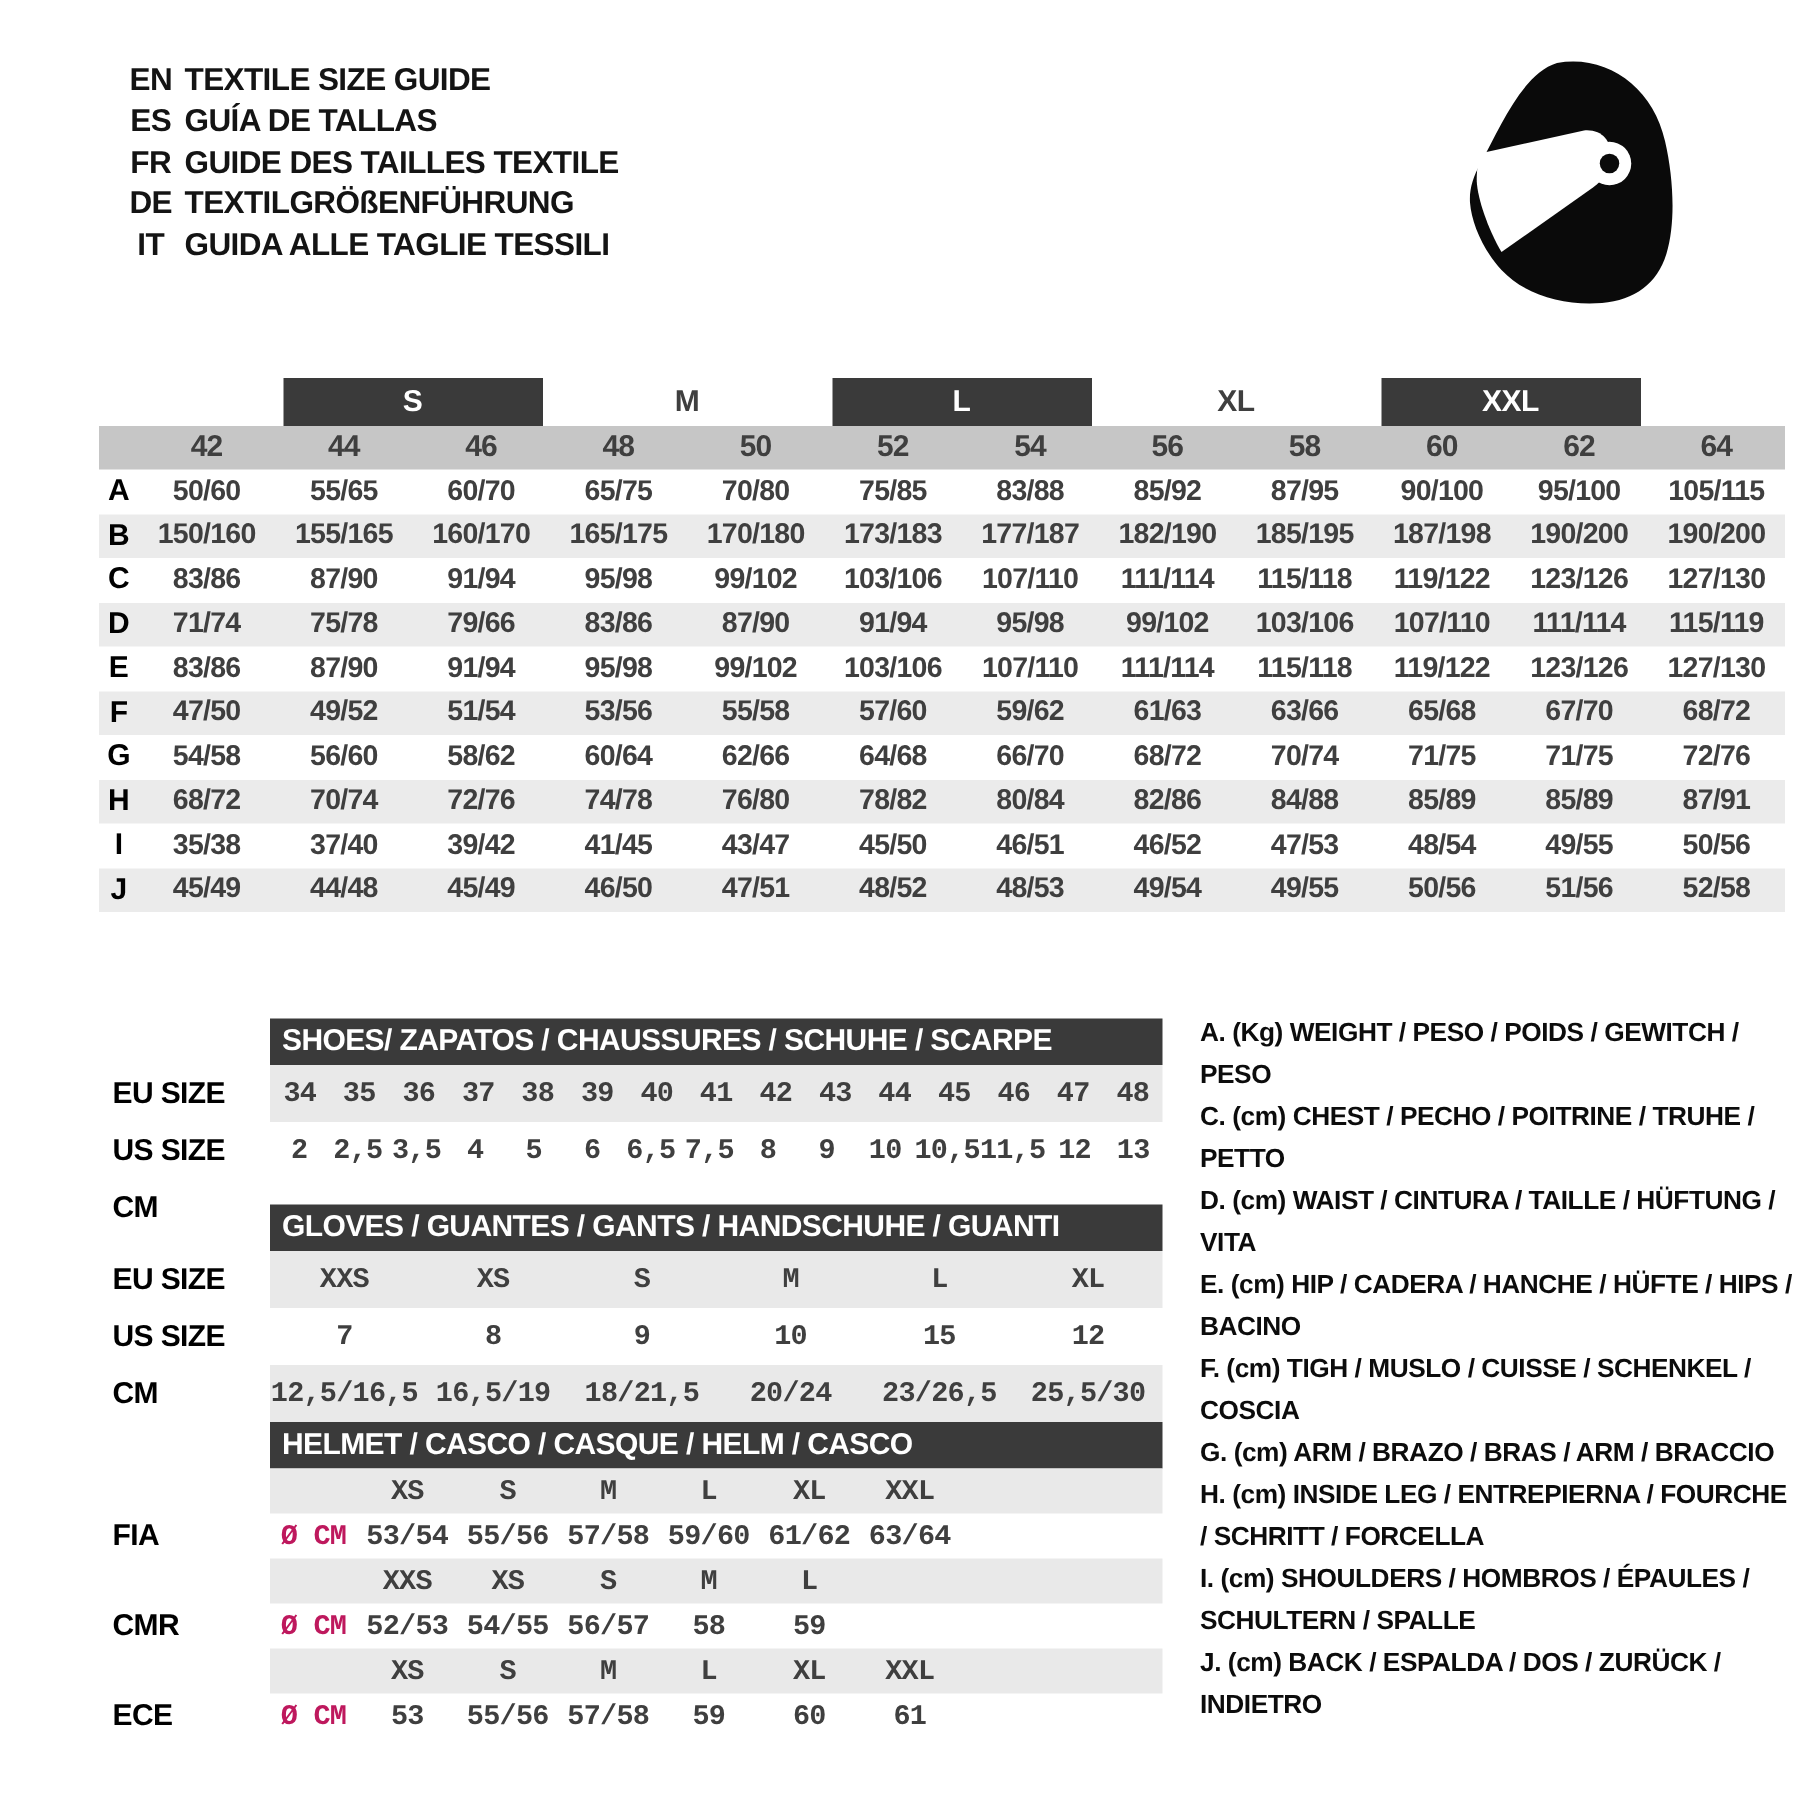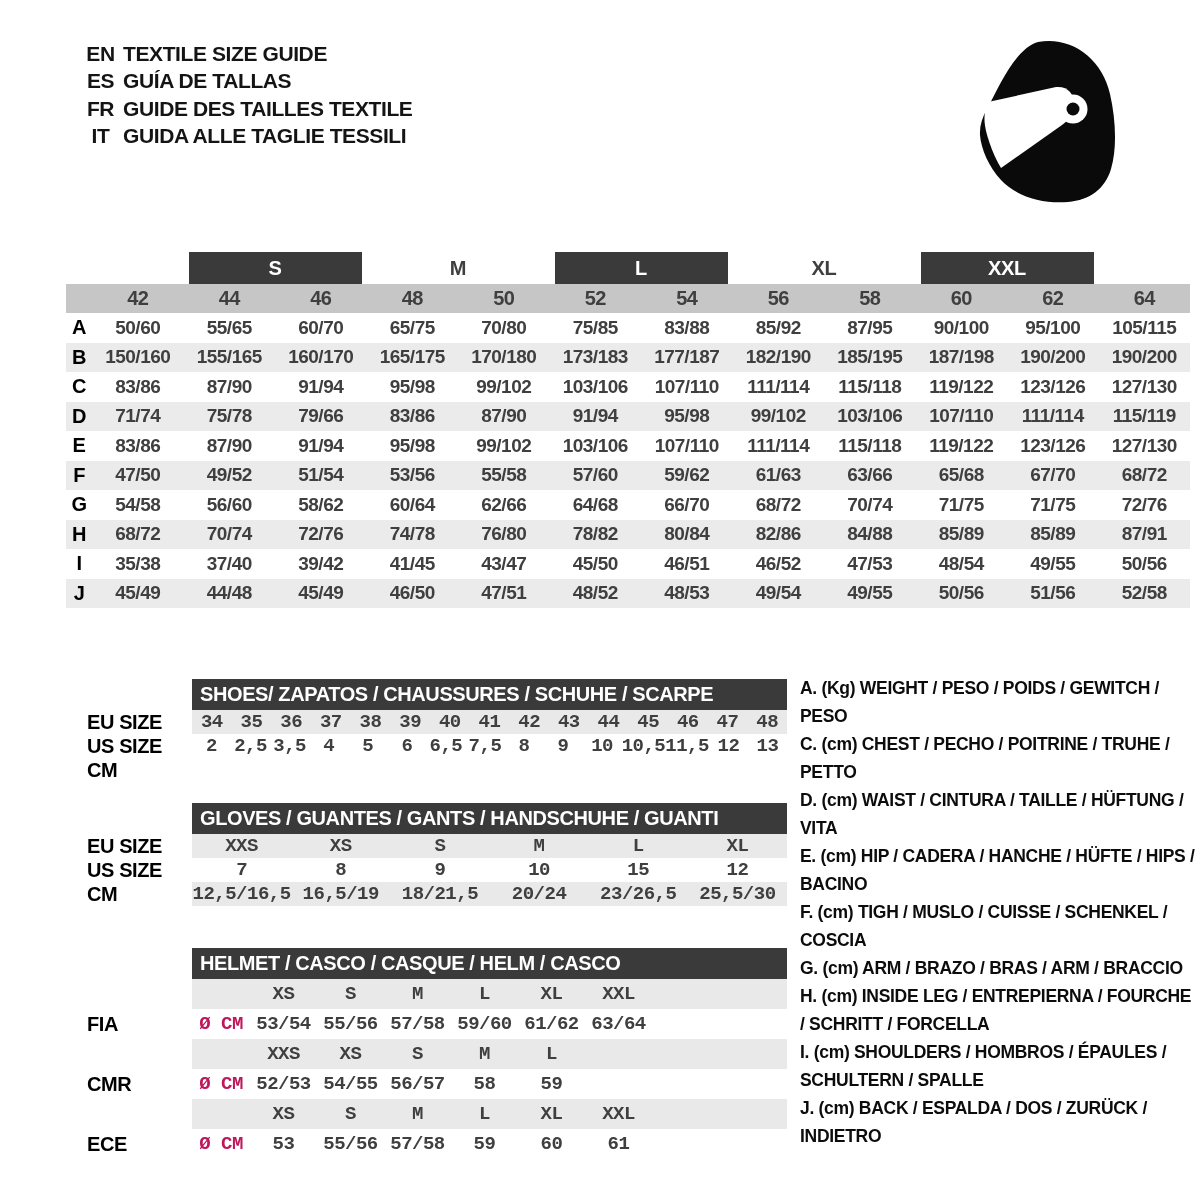--- a/index.html
+++ b/index.html
@@ -24,30 +24,30 @@
   .mgrid { display:grid; grid-template-columns:26px repeat(12, 1fr); align-items:center; text-align:center; }
   .group-row { height:32px; }
   .gbox { background:#3a3a3a; color:#ffffff; font-size:20px; height:32px; line-height:32px; margin:0 5px; letter-spacing:-0.3px; }
   .glabel { color:#3f3f3f; font-size:20px; letter-spacing:-0.3px; }
   .num-row { height:29px; background:#c6c6c6; color:#3f3f3f; font-size:20px; letter-spacing:-0.5px; }
   .mrow { height:29.5px; color:#3f3f3f; font-size:19px; letter-spacing:-0.5px; }
   .mrow.stripe { background:#ebebeb; }
   .rlabel { color:#000000; font-size:20px; }
 
   
-  .sub { position:absolute; left:75px; width:702px;margin-left:12px; }
+  .sub { position:absolute; left:75px; width:702px; }
   #shoesSection  { top:679px; }
   #glovesSection { top:803px; }
   #helmetSection { top:948px; }
   .bar {
     margin-left:105px; width:595px; height:31px; box-sizing:border-box;
     background:#3a3a3a; color:#ffffff; font-size:20px; letter-spacing:-0.4px;
     display:flex; align-items:center; padding-left:8px;
   }
-  .srow { display:flex; align-items:center; height:24px; }
+  .srow { display:flex; align-items:center; height:38px; }
   .hrow { height:30px; }
   .slabel { width:105px; font-size:20px; color:#000000; letter-spacing:-0.4px; }
   .vals { width:595px; height:100%; display:grid; align-items:center; text-align:center; color:#3f3f3f; font-size:19px; letter-spacing:-0.5px;font-family:Liberation Mono, monospace; }
   .vals.gray { background:#e9e9e9; }
   .cols15 { grid-template-columns:repeat(15, 1fr); }
   .cols6  { grid-template-columns:repeat(6, 1fr); }
   .helmet-grid { grid-template-columns:58px repeat(6, 67px) 1fr; }
   .diam { color:#be185d; }
 
   
@@ -63,20 +63,24 @@
         <div class="lang-code">EN</div>
         <div class="lang-title">TEXTILE SIZE GUIDE</div>
       </div>
       <div class="lang-row">
         <div class="lang-code">ES</div>
         <div class="lang-title">GUÍA DE TALLAS</div>
       </div>
       <div class="lang-row">
         <div class="lang-code">FR</div>
         <div class="lang-title">GUIDE DES TAILLES TEXTILE</div>
+      </div>
+      <div class="lang-row">
+        <div class="lang-code">DE</div>
+        <div class="lang-title">TEXTILGRÖßENFÜHRUNG</div>
       </div>
       <div class="lang-row">
         <div class="lang-code">IT</div>
         <div class="lang-title">GUIDA ALLE TAGLIE TESSILI</div>
       </div>
     </div>
 
   <div class="helmet-icon">
     <svg width="146" height="170" viewBox="0 0 146 170" xmlns="http://www.w3.org/2000/svg">
       <path fill="#0a0a0a" d="M 64 6

